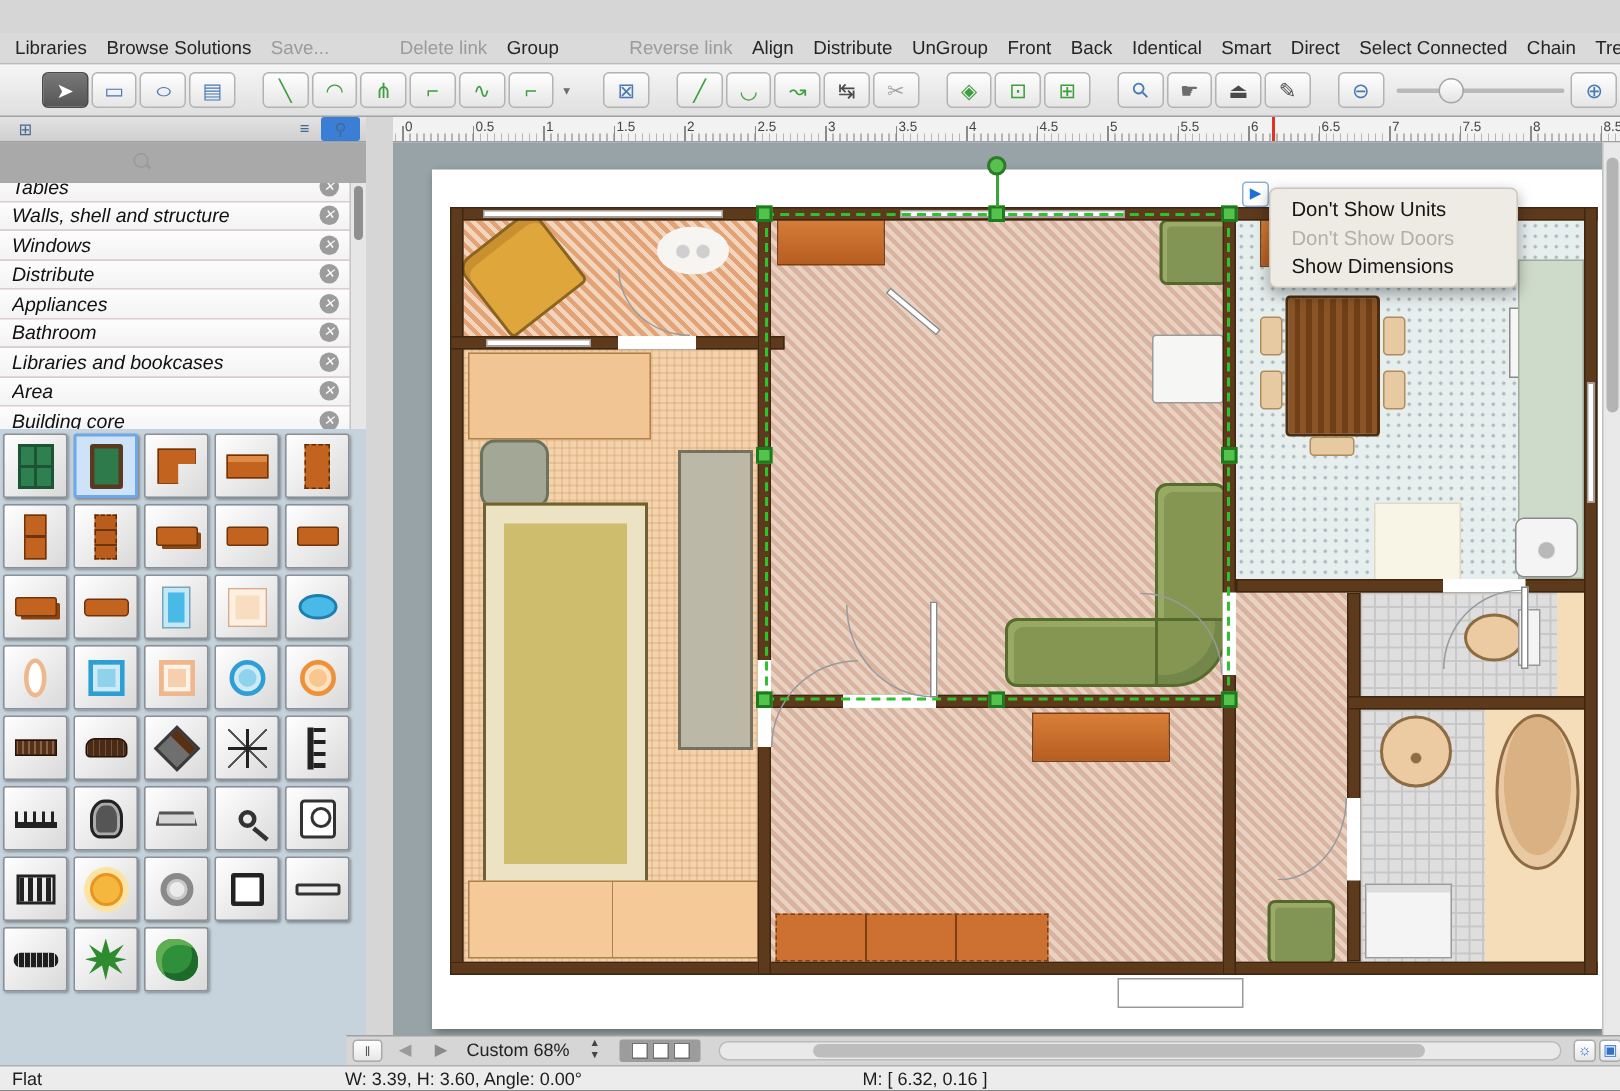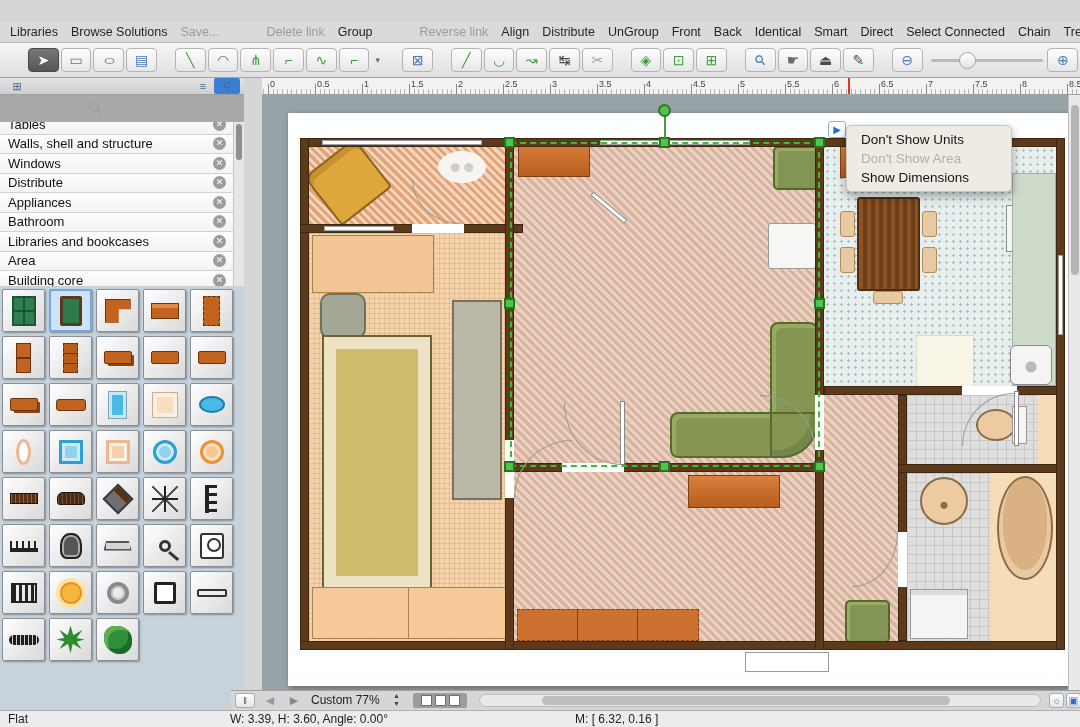--- a/index.html
+++ b/index.html
@@ -60,21 +60,21 @@
   #search-btn{left:214px;width:26px;background:#3a7fd5;color:#fff;border-radius:2px;}
   #sb-search{position:absolute;left:0;top:17px;width:244px;height:27px;background:#a9a9a9;}
   #search-field{position:absolute;left:9px;top:4px;width:212px;height:18px;border:1px solid #8f8f8f;
     border-radius:9px;background:#fff;font-size:12px;text-align:center;color:#444;
     font-family:"Liberation Sans",sans-serif;box-sizing:border-box;outline:none;}
   #search-field::placeholder{color:#9a9a9a;}
   #search-glass{position:absolute;left:calc(50% - 33px);top:7px;width:8px;height:8px;
     border:1.5px solid #9a9a9a;border-radius:50%;}
   #search-glass::after{content:"";position:absolute;left:7px;top:7px;width:4px;height:1.5px;
     background:#9a9a9a;transform:rotate(45deg);}
-  #sb-list{position:absolute;left:0;top:44px;width:244px;height:164px;background:#f9a8d4;overflow:hidden;}
+  #sb-list{position:absolute;left:0;top:44px;width:244px;height:164px;background:#f9a8d4;overflow:hidden;font-style:italic;}
   #sb-rows{margin-top:-7px;}
   .cat-row{height:19.5px;display:flex;align-items:center;border-bottom:1px solid #d2d2d2;
     background:linear-gradient(#fdfdfd,#f3f3f3);padding:0 8px;box-sizing:border-box;}
   .cat-label{flex:1;font-size:13px;color:#111;white-space:nowrap;overflow:hidden;}
   .x-icon{width:13px;height:13px;border-radius:50%;background:#9c9c9c;color:#fff;font-size:9px;
     line-height:13px;text-align:center;margin-right:10px;flex:0 0 auto;}
   #cat-scroll{position:absolute;right:0;top:0;bottom:0;width:10px;background:#e6e6e6;
     border-left:1px solid #c6c6c6;}
   #cat-thumb{position:absolute;right:2px;top:2px;width:6px;height:36px;background:#8f8f8f;border-radius:3px;}
   #sb-palette{position:absolute;left:0;top:208px;width:244px;height:424px;background:#c7d3dc;
@@ -671,34 +671,34 @@
     <div class="handle" style="left:552px;top:203px"></div>
     <div class="handle" style="left:242px;top:366px"></div>
     <div class="handle" style="left:397px;top:366px"></div>
     <div class="handle" style="left:552px;top:366px"></div>
     <div id="rot-stem"></div>
     <div id="rot-knob"></div>
 
     <div id="popup-trigger">▶</div>
     <div id="context-menu">
         <div class="cm-item">Don't Show Units</div>
-        <div class="cm-item disabled">Don't Show Area</div>
+        <div class="cm-item disabled">Don't Show Doors</div>
         <div class="cm-item">Show Dimensions</div>
       </div>
   </div>
 
   <div class="abs" id="vscroll">
     <div id="vthumb"></div>
   </div>
 
   <div class="abs" id="canvas-bottombar">
     <div class="bb-btn" id="bb-pause">‖</div>
     <div class="bb-btn" id="bb-back">◀</div>
     <div class="bb-btn" id="bb-fwd">▶</div>
-    <span id="bb-zoom">Custom 77%</span>
+    <span id="bb-zoom">Custom 68%</span>
     <div id="bb-stepper">▲<br>▼</div>
     <div id="bb-pages">
         <i></i>
         <i></i>
         <i></i>
       </div>
     <div id="hscroll">
       <div id="hthumb"></div>
     </div>
     <div class="bb-btn" id="bb-gear">☼</div>

